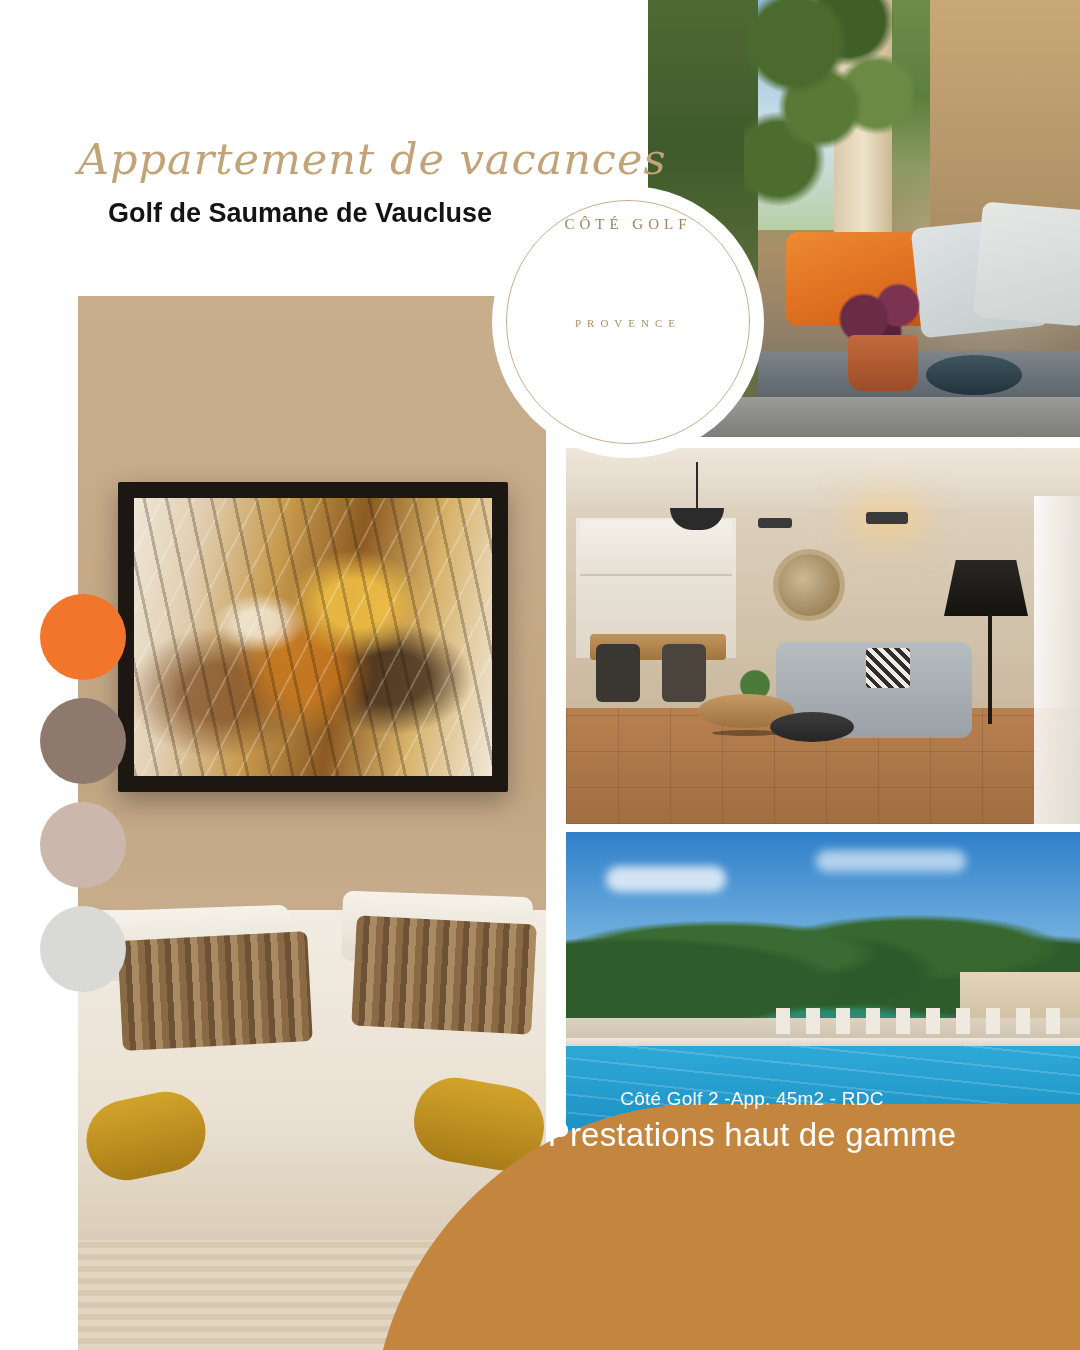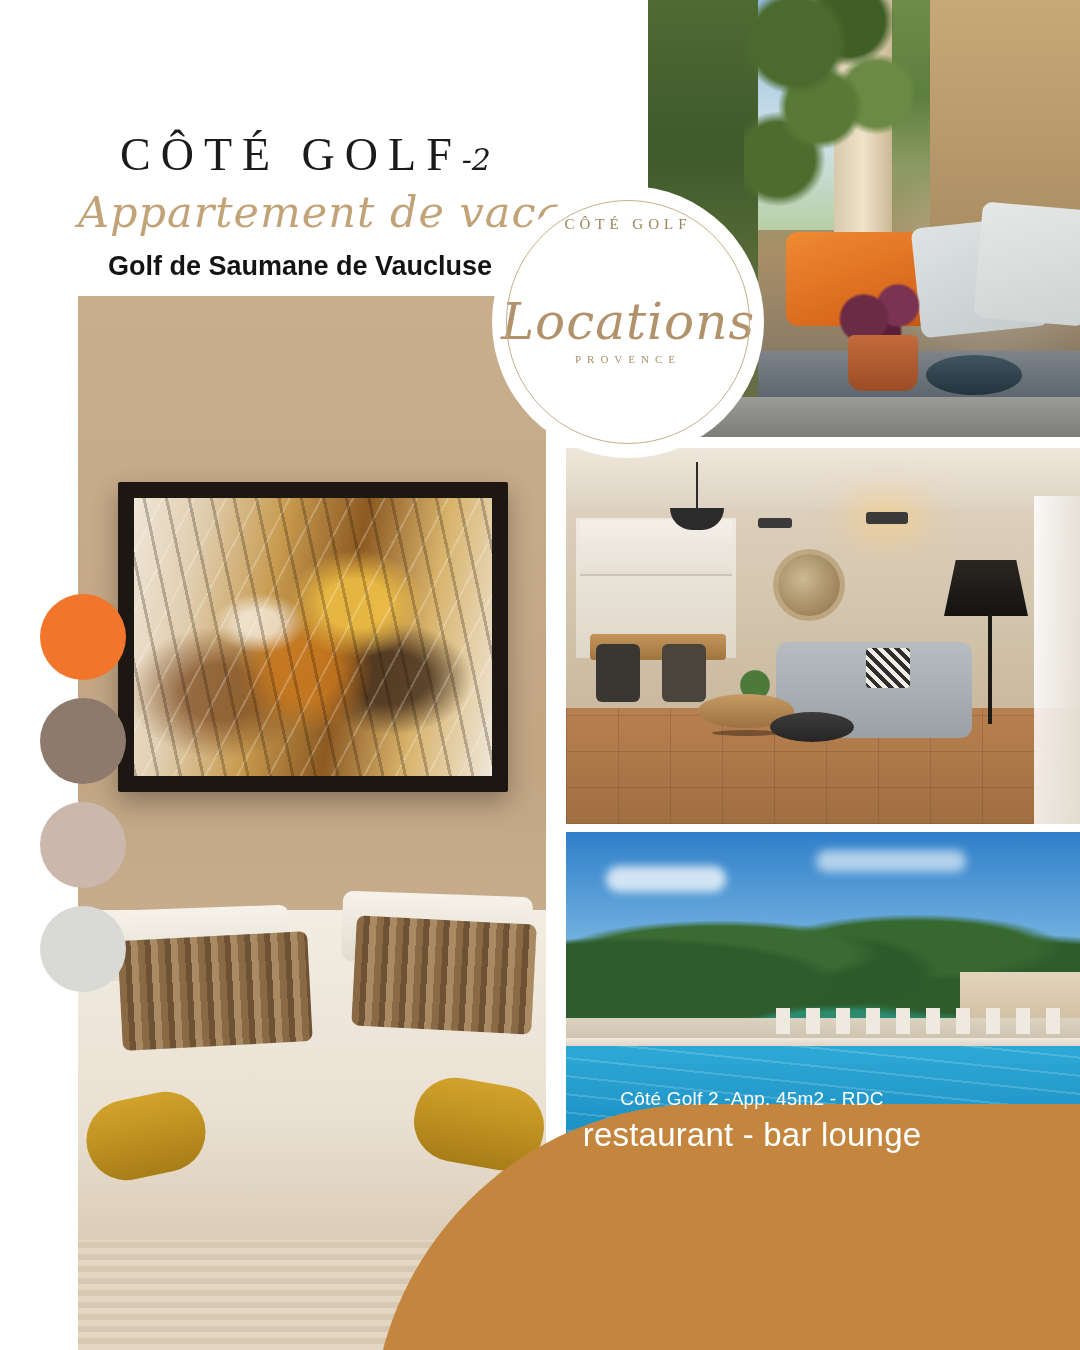--- a/index.html
+++ b/index.html
@@ -567,30 +567,28 @@
   </div>
 
   <div id="orange-arc"></div>
 
   <div class="swatch" id="swatch-1"></div>
   <div class="swatch" id="swatch-2"></div>
   <div class="swatch" id="swatch-3"></div>
   <div class="swatch" id="swatch-4"></div>
 
   <div id="title-block">
-    <h1 id="main-title"><span>CÔTÉ GOLF</span><span class="suffix">-2</span></h1>
     <div id="script-subtitle">Appartement de vacances</div>
     <div id="location-line">Golf de Saumane de Vaucluse</div>
   </div>
 
   <div id="logo-badge">
     <div class="ring"></div>
     <div class="logo-top">CÔTÉ GOLF</div>
-    <div class="logo-main">Locations</div>
     <div class="logo-sub">PROVENCE</div>
   </div>
 
   <div id="caption-block">
     <p class="caption-small">Côté Golf 2 -App. 45m2 - RDC</p>
-    <p class="caption-line">restaurant - bar lounge</p>
+    <p class="caption-line">Prestations haut de gamme</p>
   </div>
 
 </div>
 
 </body></html>

